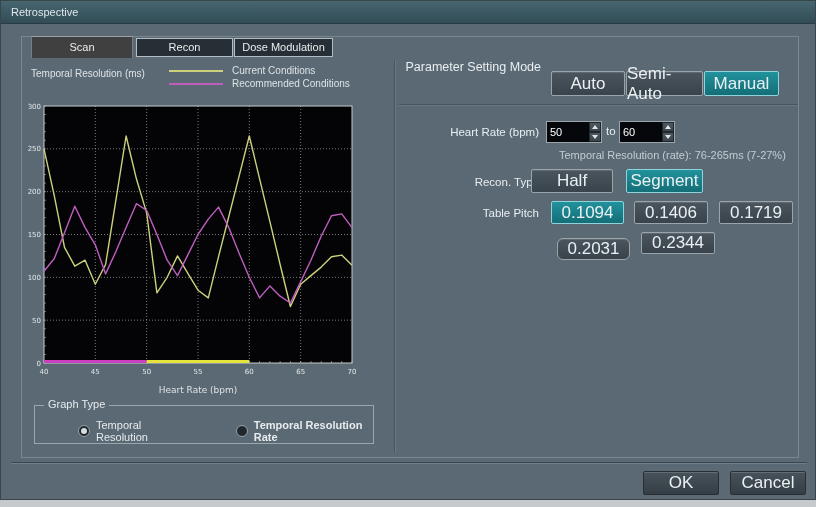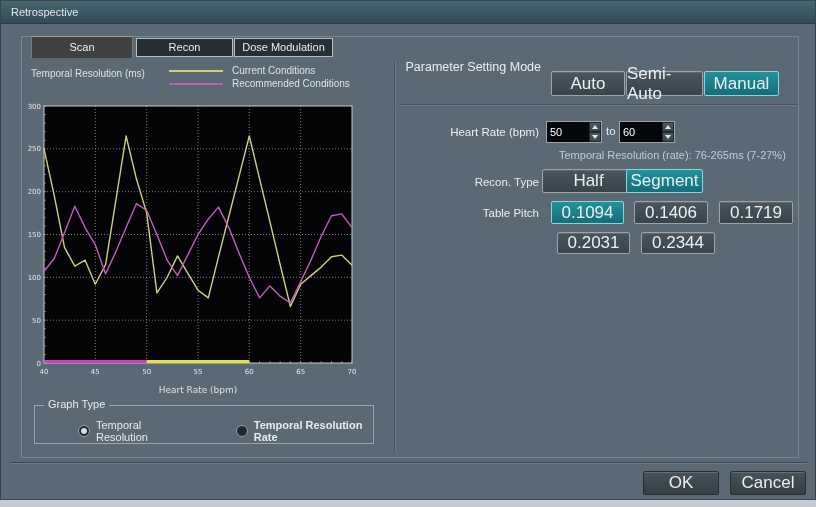--- a/index.html
+++ b/index.html
@@ -55,26 +55,26 @@
   .btn{position:absolute;display:flex;align-items:center;justify-content:center;
        font-size:17px;color:#eaf0f2;border-radius:2px;box-sizing:border-box;}
   .btn.dark{background:linear-gradient(#4a555d,#39434b);border:1px solid #99a4ab;
        box-shadow:inset 0 1px 0 rgba(255,255,255,.12);}
   .btn.teal{background:linear-gradient(#21929c,#146e77);border:1px solid #8ed4da;}
   .btn.gray{background:linear-gradient(#47525a,#353e45);border:1px solid #272f35;
        box-shadow:inset 0 1px 0 rgba(255,255,255,.16);}
   #btn-auto{left:550px;top:70px;width:74px;height:25px;}
   #btn-semiauto{left:625px;top:70px;width:77px;height:25px;}
   #btn-manual{left:703px;top:70px;width:75px;height:25px;}
-  #btn-half{left:541px;top:168px;width:93px;height:24px;}
+  #btn-half{left:530px;top:168px;width:82px;height:24px;}
   #btn-segment{left:625px;top:168px;width:77px;height:24px;}
   #btn-p1{left:550px;top:200px;width:73px;height:23px;}
   #btn-p2{left:633px;top:200px;width:74px;height:23px;}
   #btn-p3{left:718px;top:200px;width:74px;height:23px;}
-  #btn-p4{left:556px;top:231px;width:73px;height:22px;}
+  #btn-p4{left:556px;top:237px;width:73px;height:22px;border-radius:6px;}
   #btn-p5{left:640px;top:231px;width:74px;height:22px;}
   
   .spin{position:absolute;width:56px;height:22px;background:#05070a;border:1px solid #9aa5ac;
         display:flex;box-sizing:border-box;}
   #spin-from{left:545px;top:120px;}
   #spin-to{left:618px;top:120px;}
   .spin input{flex:1;min-width:0;background:transparent;border:none;outline:none;color:#ffffff;
         font-size:11px;padding:0 3px;font-family:"Liberation Sans",sans-serif;}
   .arrows{width:12px;display:flex;flex-direction:column;flex:none;}
   .arrows div{flex:1;background:linear-gradient(#4d585f,#3a444b);border:1px solid #21282d;

